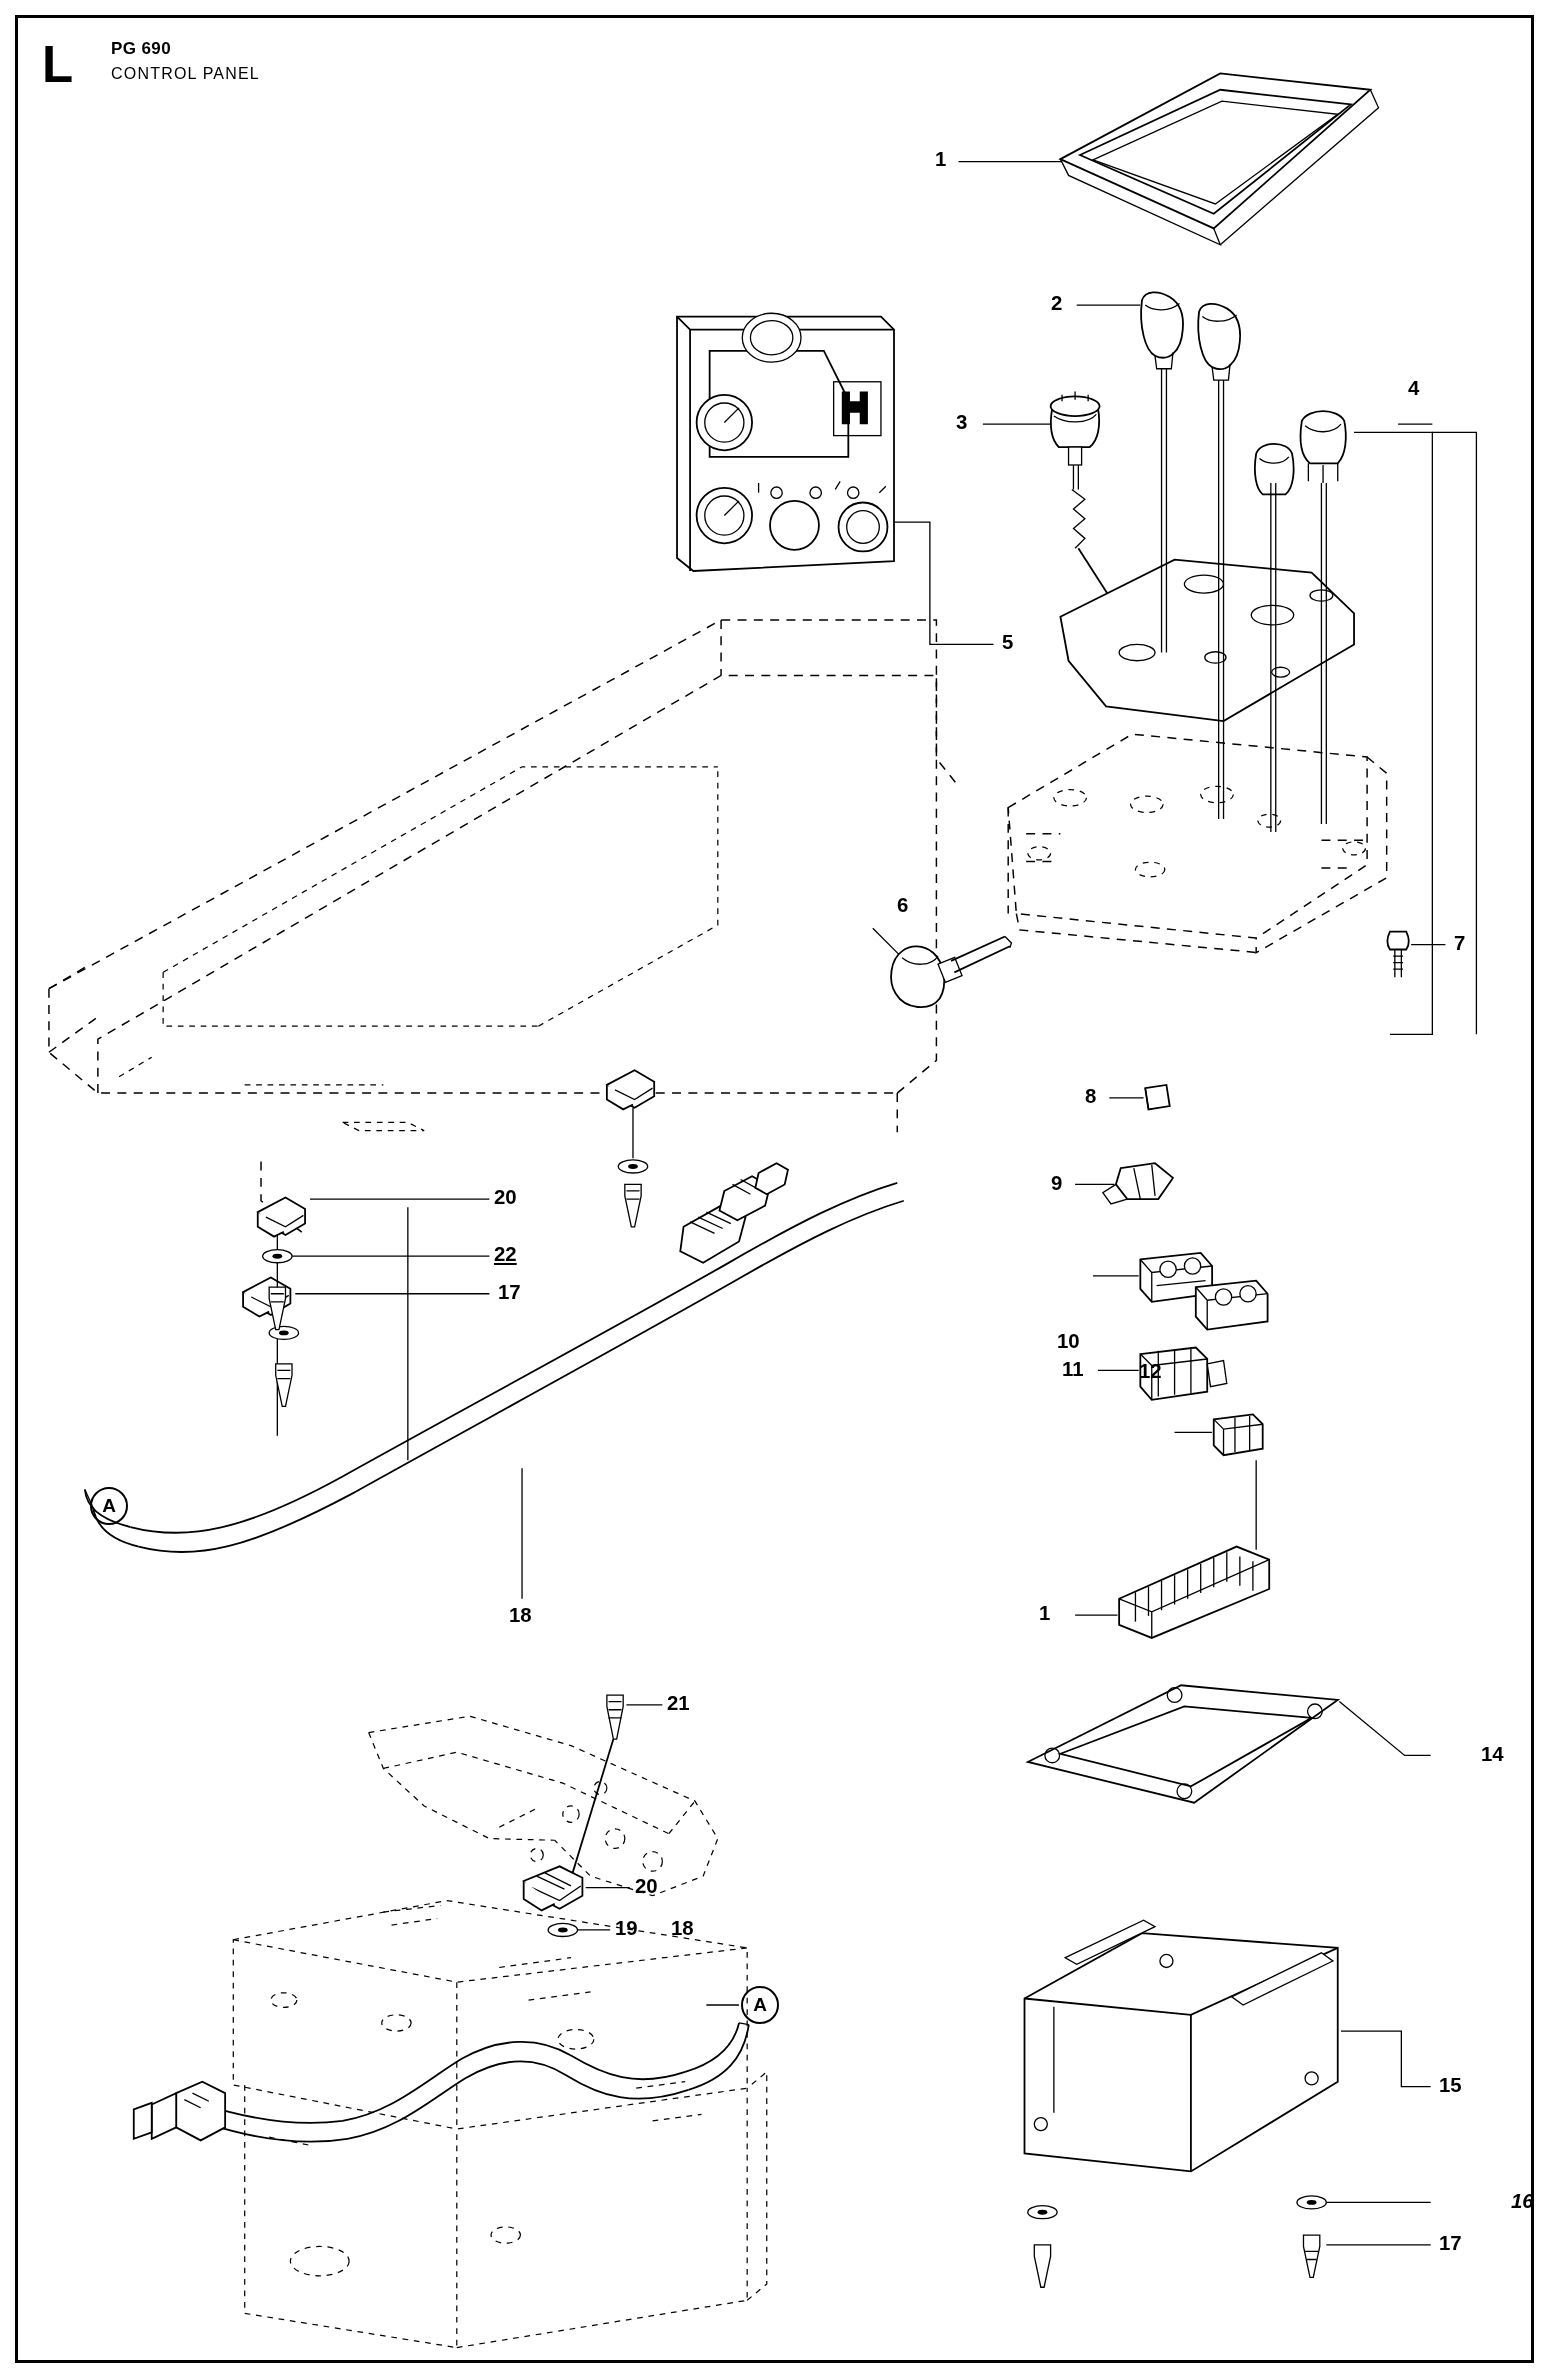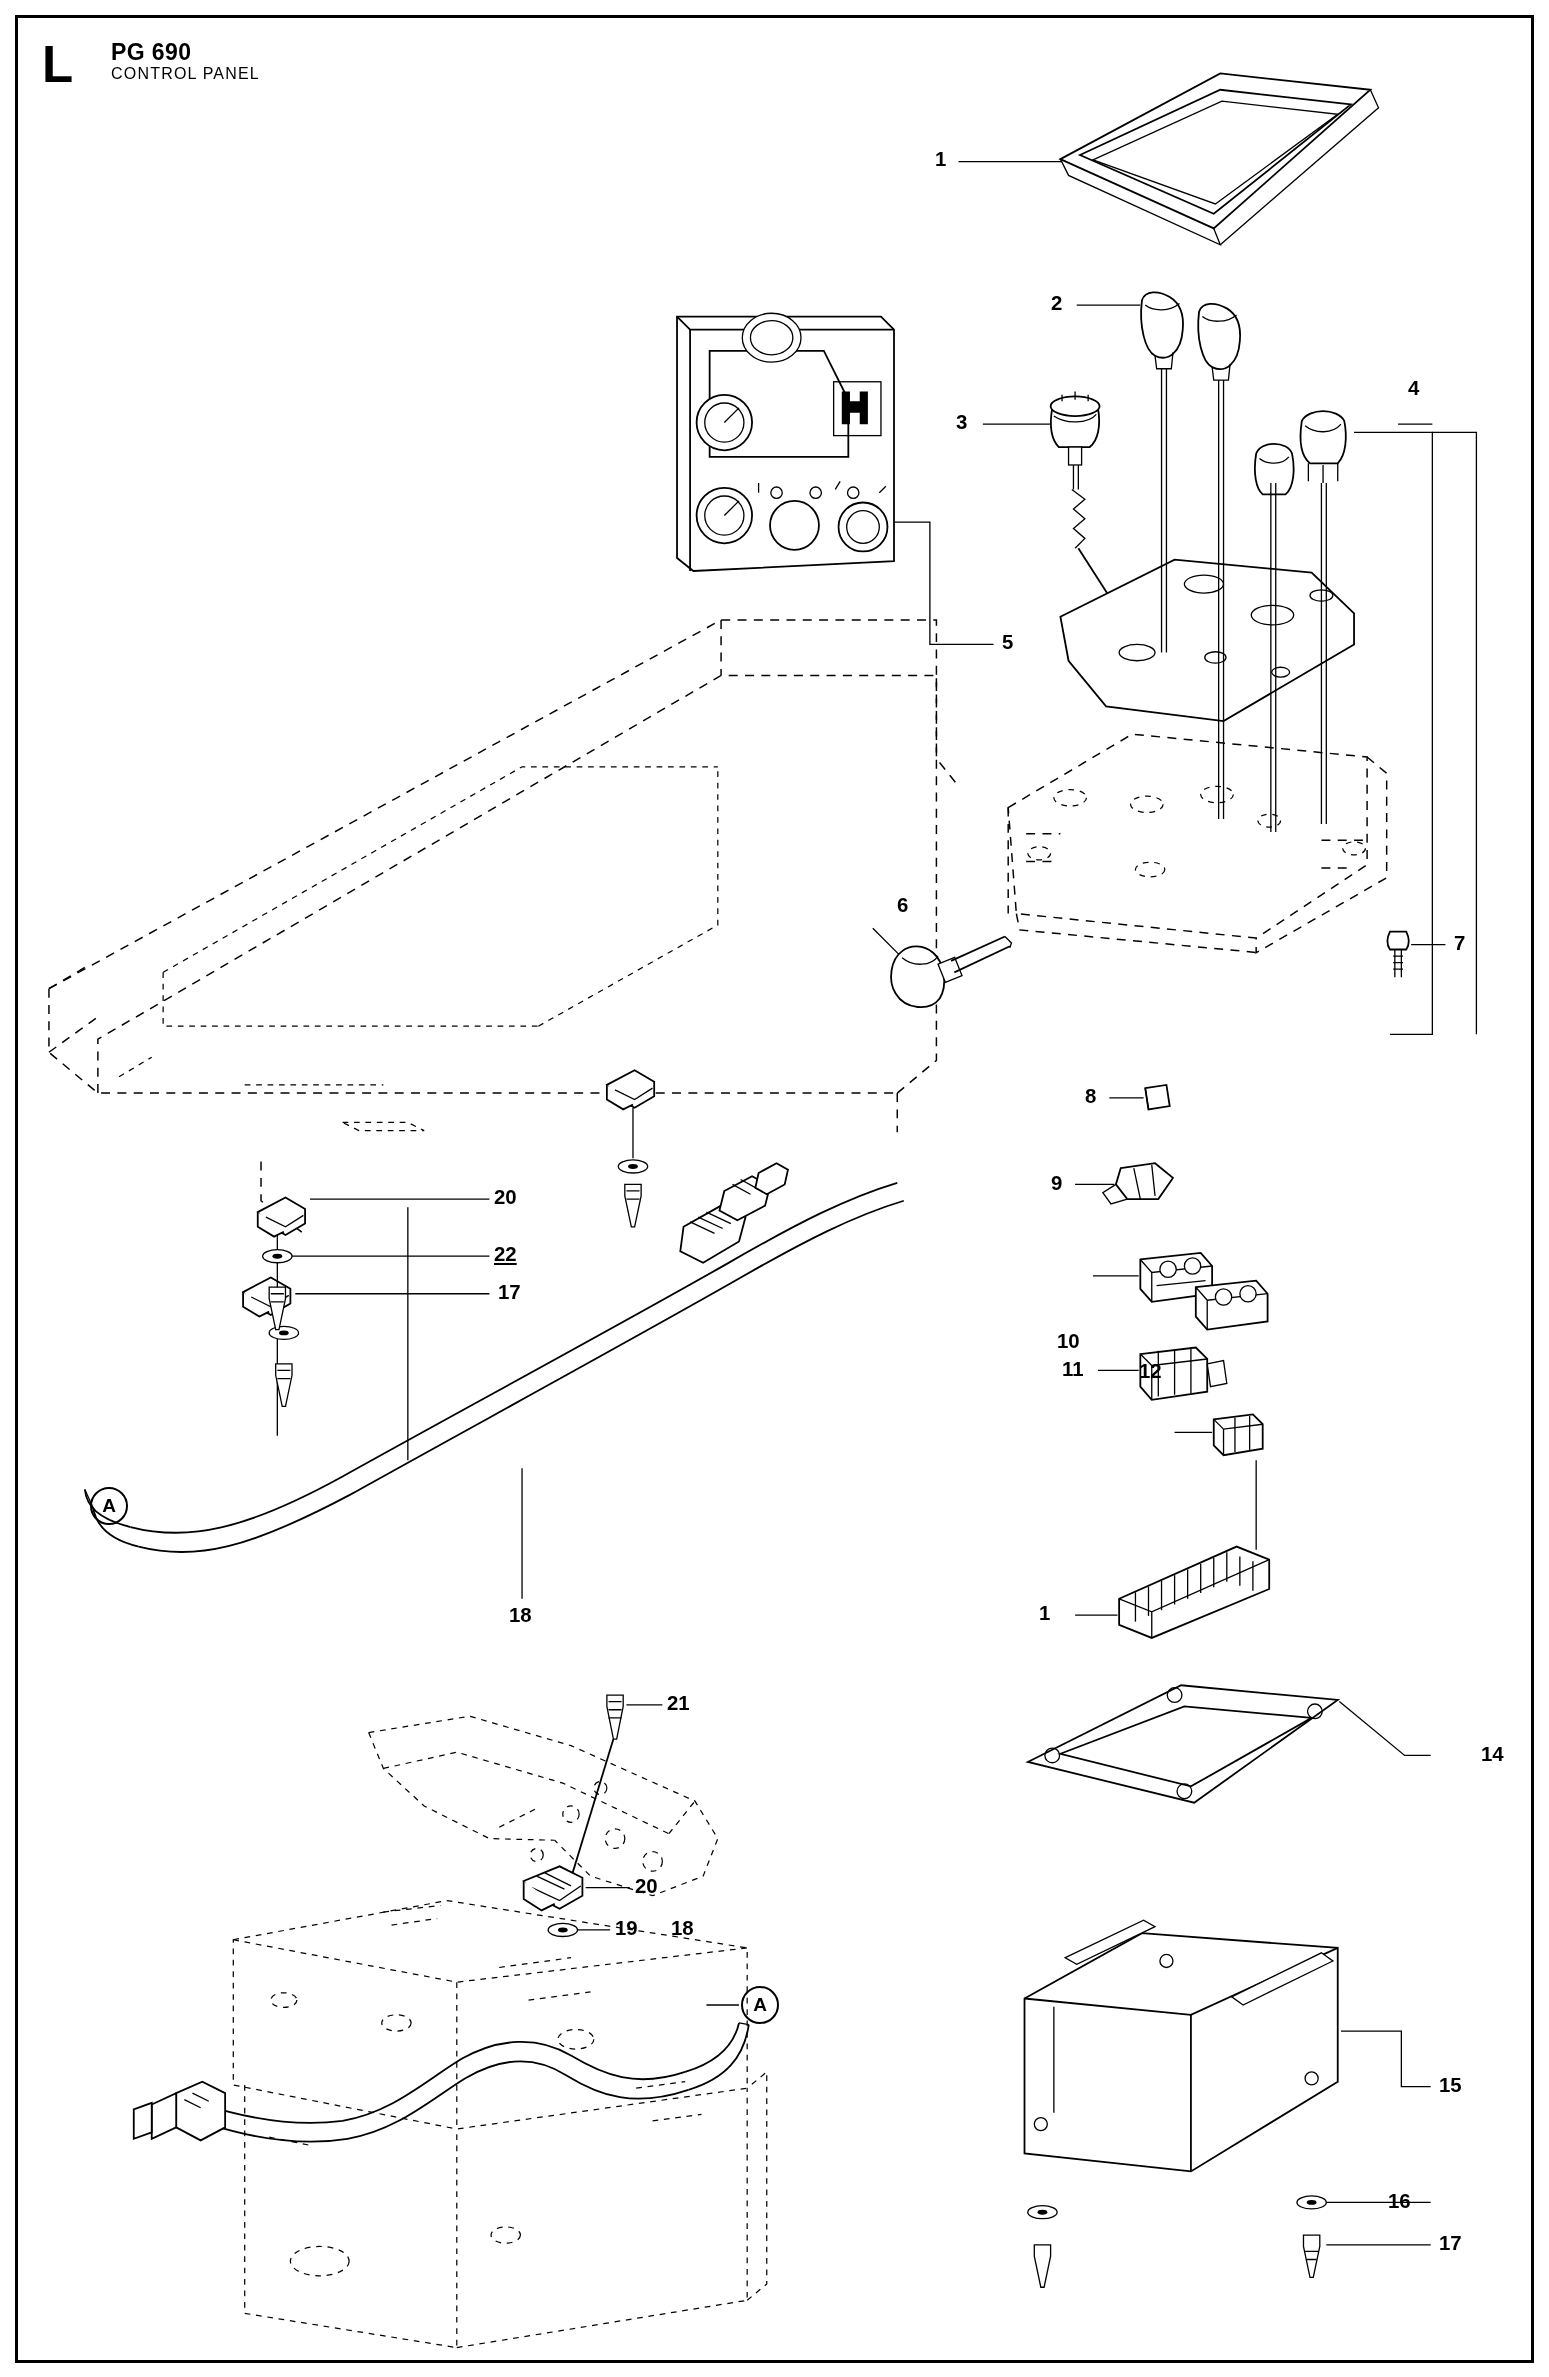--- a/index.html
+++ b/index.html
@@ -33,21 +33,21 @@
     font-size: 51px;
     font-weight: bold;
     letter-spacing: 0.8px;
     line-height: 1;
     font-family: "Liberation Sans", sans-serif;
   }
   .title-model {
     position: absolute;
     left: 111px;
     top: 39px;
-    font-size: 23px;
+    font-size: 17px;
     font-weight: bold;
     letter-spacing: 0.4px;
   }
   .title-name {
     position: absolute;
     left: 111px;
     top: 65px;
     font-size: 16px;
     font-weight: normal;
     letter-spacing: 1.2px;
@@ -458,21 +458,21 @@
   <div class="callout" style="left:897px; top:894px;">6</div>
   <div class="callout" style="left:1454px; top:932px;">7</div>
   <div class="callout" style="left:1085px; top:1085px;">8</div>
   <div class="callout" style="left:1051px; top:1172px;">9</div>
   <div class="callout" style="left:1057px; top:1330px;">10</div>
   <div class="callout" style="left:1062px; top:1358px;">11</div>
   <div class="callout" style="left:1139px; top:1360px;text-align:center;">12</div>
   <div class="callout" style="left:1039px; top:1602px;">1</div>
   <div class="callout" style="left:1481px; top:1743px;">14</div>
   <div class="callout" style="left:1439px; top:2074px;text-align:right;">15</div>
-  <div class="callout" style="left:1388px; top:2190px;">16</div>
+  <div class="callout" style="left:1511px; top:2190px;font-style:italic;">16</div>
   <div class="callout" style="left:1439px; top:2232px;">17</div>
   <div class="callout" style="left:509px; top:1604px;">18</div>
   <div class="callout" style="left:494px; top:1186px;">20</div>
   <div class="callout" style="left:494px; top:1243px;text-decoration:underline;">22</div>
   <div class="callout" style="left:498px; top:1281px;">17</div>
 
   <div class="callout" style="left:667px; top:1692px;">21</div>
   <div class="callout" style="left:635px; top:1875px;">20</div>
   <div class="callout" style="left:615px; top:1917px;">19</div>
   <div class="callout" style="left:671px; top:1917px;">18</div>

